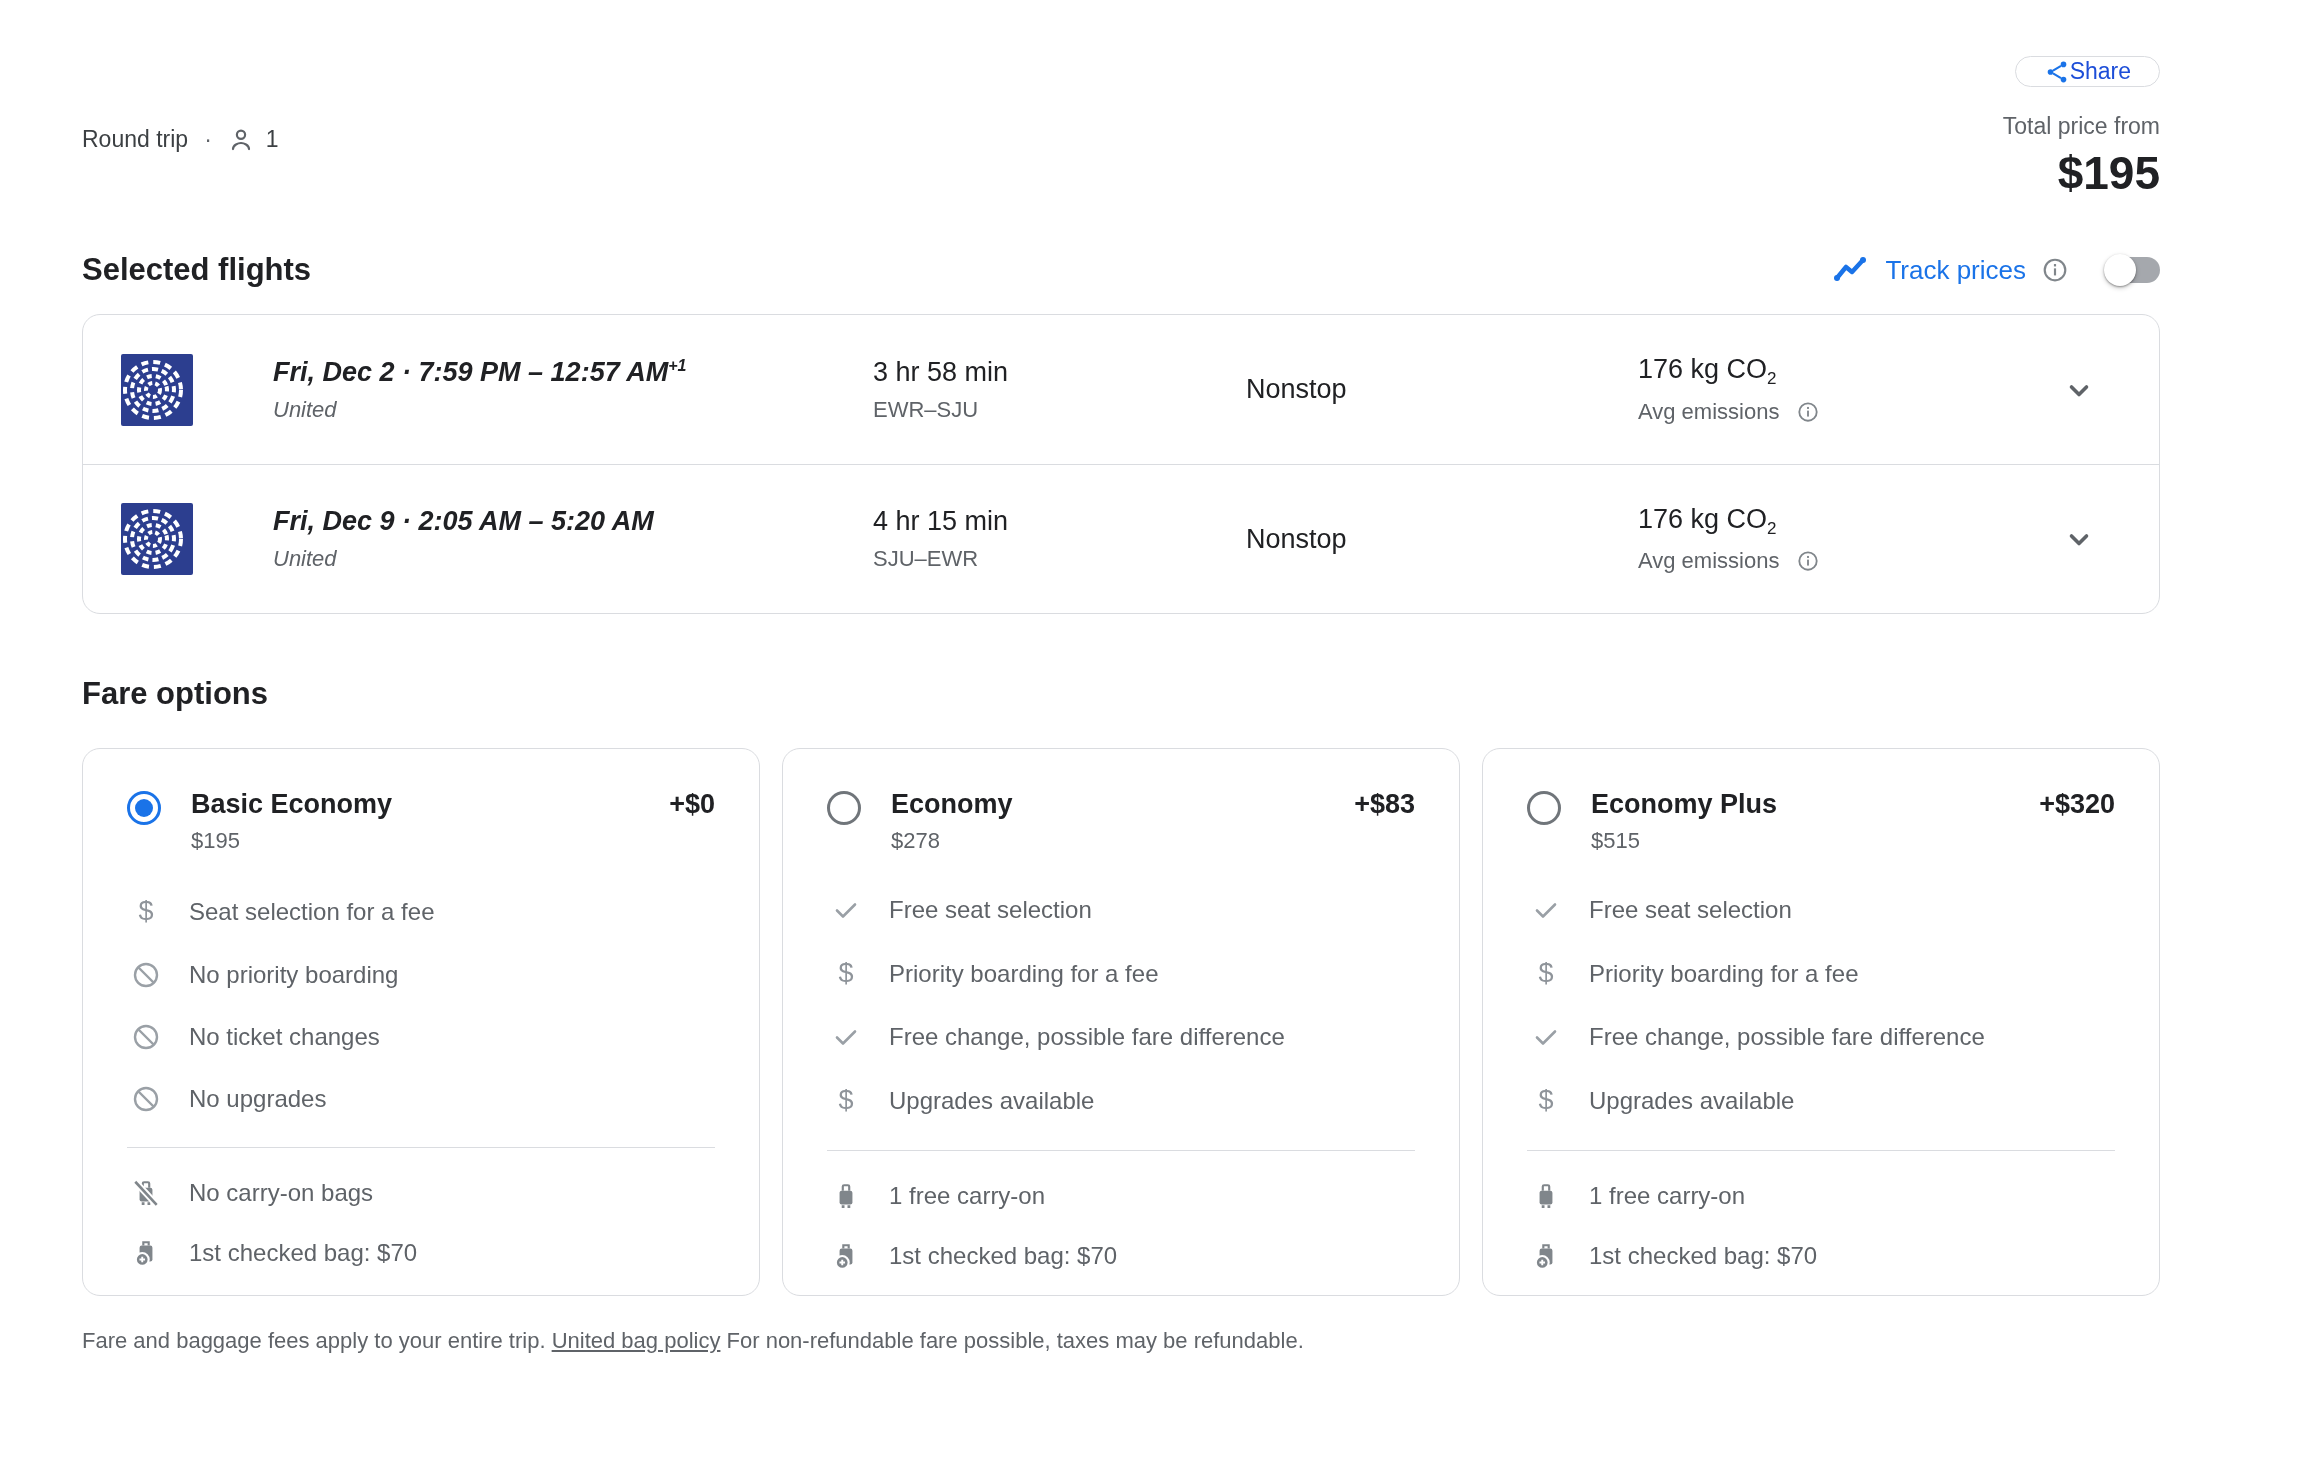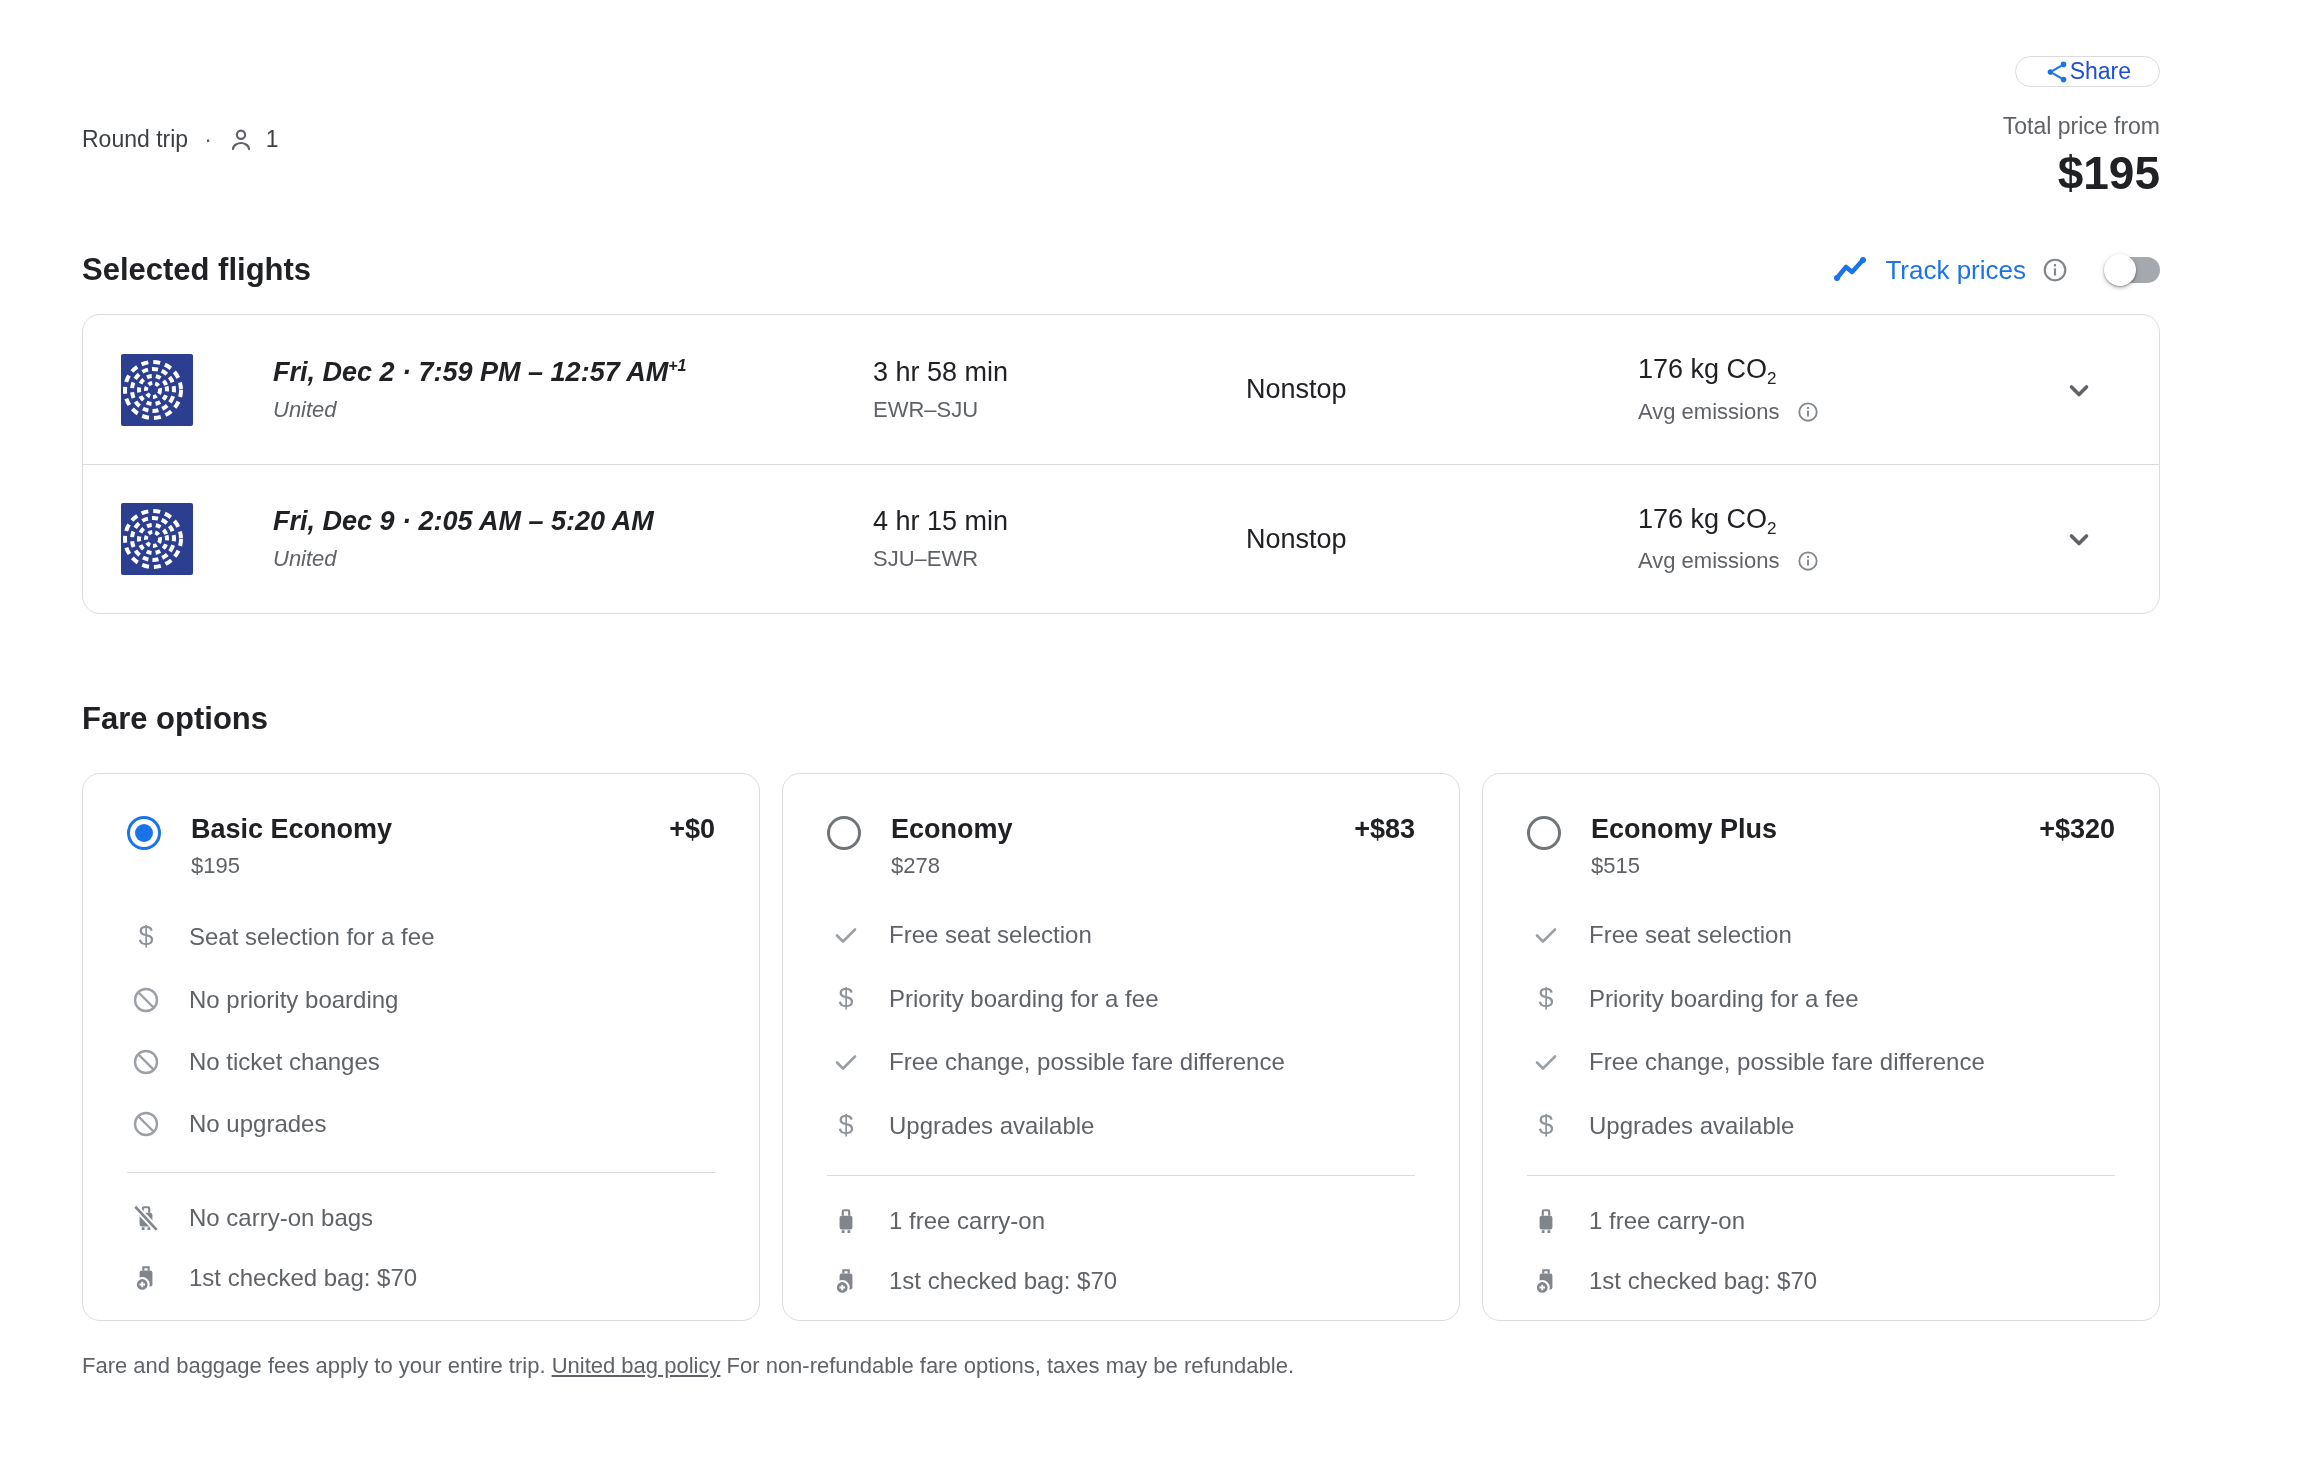--- a/index.html
+++ b/index.html
@@ -228,21 +228,21 @@
         </div>
       </div>
       <button class="chevron-btn">
         <svg width="36" height="36" viewBox="0 0 24 24">
           <path d="M7 10 l5 5 5-5" fill="none" stroke="#5f6368" stroke-width="2.4" stroke-linecap="round" stroke-linejoin="round"></path>
         </svg>
       </button>
     </div>
   </div>
 
-  <div class="section-row" style="margin-top:87px">
+  <div class="section-row" style="margin-top:62px">
     <h2 class="section-title">Fare options</h2>
   </div>
 
   <div class="fare-grid">
 
     <div class="fare-card">
       <div class="fare-head">
         <span class="radio selected"></span>
         <div class="fare-title-block">
           <div class="fare-name-row">
@@ -450,16 +450,16 @@
               </svg>
             </span>
             <span class="feat-text">1st checked bag: $70</span>
           </li>
         </ul>
       </div>
     </div>
   </div>
 
   <p class="footer-note">
-    <span>Fare and baggage fees apply to your entire trip. </span><a>United bag policy</a><span> For non-refundable fare options, taxes may be refundable.</span>
+    <span>Fare and baggage fees apply to your entire trip. </span><a>United bag policy</a><span> For non-refundable fare possible, taxes may be refundable.</span>
   </p>
 
 </div>
 
 </body></html>

